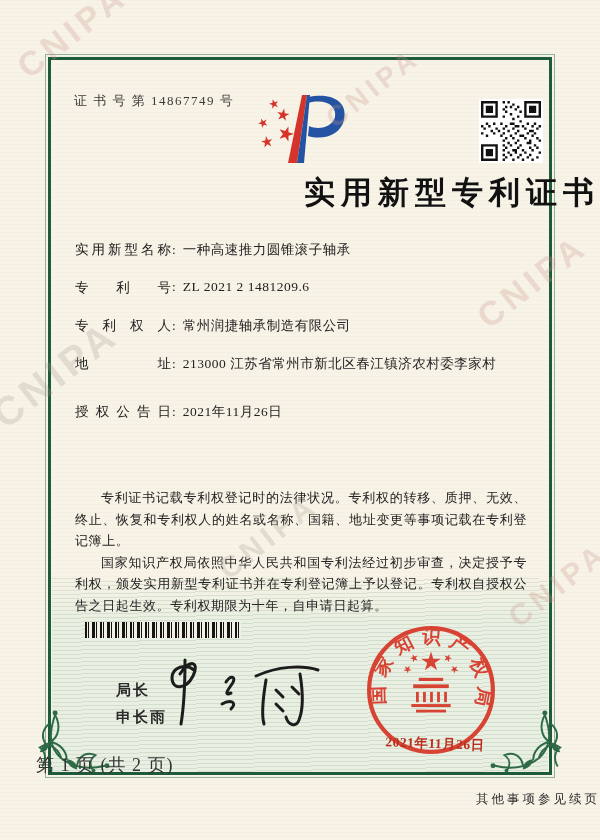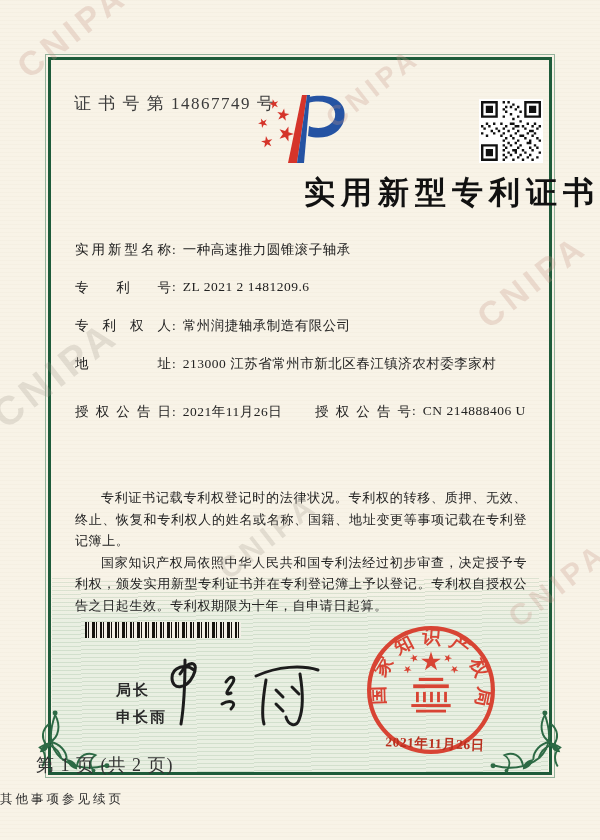--- a/index.html
+++ b/index.html
@@ -22,21 +22,21 @@
   
   .frame { position:absolute; left:48px; top:57px; width:504px; height:718px;
            border:3px solid #1e5b3a; outline:1px solid #93b29b; outline-offset:2px;
            z-index:1; }
   .band { position:absolute; left:52px; top:578px; width:496px; height:196px; z-index:0;
     background:
       repeating-linear-gradient(179deg, rgba(140,175,140,.25) 0 1px, rgba(0,0,0,0) 1px 4px),
       linear-gradient(180deg, rgba(233,240,226,0) 0, #e9efe2 45px, #e9efe2 100%);
   }
   .content { position:absolute; inset:0; z-index:2; }
-  .certno { position:absolute; left:74px; top:92px; font-size:17px; letter-spacing:1.5px; color:#3a3a3a; }
+  .certno { position:absolute; left:74px; top:92px; font-size:13px; letter-spacing:1.5px; color:#3a3a3a; }
   .logo { position:absolute; left:250px; top:90px; width:112px; height:86px; }
   .qr { position:absolute; left:479px; top:99px; width:64px; height:64px; background:#fff; padding:2px; }
   .title { position:absolute; left:0; top:172px; width:100%; text-align:right;
            font-size:31px; font-weight:700; letter-spacing:6px; color:#111; }
   .fields { position:absolute; left:75px; top:241px; width:455px; font-size:13.5px; color:#222; }
   .frow { height:38px; }
   .flabel { display:inline-block; width:96px; text-align:justify; text-align-last:justify; vertical-align:top; }
   .colon { display:inline-block; margin:0 7px 0 1px; }
   .fvalue { letter-spacing:.5px; }
   .frow7 { display:flex;align-items:center; }
@@ -53,21 +53,21 @@
   .signer { position:absolute; left:88px; top:676px;
             font-family:"Liberation Sans","DejaVu Sans",sans-serif;
             font-size:15px; font-weight:600; color:#2b2b2b; letter-spacing:2px; line-height:27px;margin-left:28px; }
   .signature { position:absolute; left:150px; top:652px; width:190px; height:95px; }
   .seal { position:absolute; left:356px; top:615px; width:150px; height:150px; z-index:4; opacity:.94; }
   .sealdate { position:absolute; left:360px; top:735px; width:150px; text-align:center; z-index:5;
               font-size:13.5px; font-weight:700; color:#b9301f; letter-spacing:.5px;
               transform:rotate(2deg); }
   .pageinfo { position:absolute; left:0; top:753px; width:100%; text-align:left;
               font-size:18px; color:#333; letter-spacing:1px;margin-left:36px; }
-  .footnote { position:absolute; left:0; top:791px; width:100%; text-align:left;
+  .footnote { position:absolute; left:0; top:791px; width:100%; text-align:right;
               font-size:12.5px; color:#2c2c2c; letter-spacing:3px; }
   .corner { position:absolute; width:96px; height:96px; z-index:2; }
   .corner.left { left:34px; top:688px; }
   .corner.right { left:470px; top:688px; transform:scaleX(-1); }
 </style>
 </head>
 <body>
 
 <div class="page">
 
@@ -159,23 +159,20 @@
       </div>
       <div class="frow">
         <span class="flabel">专利权人</span><span class="colon">:</span><span class="fvalue">常州润捷轴承制造有限公司</span>
       </div>
       <div class="frow">
         <span class="flabel">地址</span><span class="colon">:</span><span class="fvalue">213000 江苏省常州市新北区春江镇济农村委李家村</span>
       </div>
       <div class="frow frow7">
         <div class="fpair1">
           <span class="flabel">授权公告日</span><span class="colon">:</span><span class="fvalue">2021年11月26日</span>
-        </div>
-        <div>
-          <span class="flabel">授权公告号</span><span class="colon">:</span><span class="fvalue">CN 214888406 U</span>
         </div>
       </div>
     </div>
 
     <div class="paras">
       <p>专利证书记载专利权登记时的法律状况。专利权的转移、质押、无效、终止、恢复和专利权人的姓名或名称、国籍、地址变更等事项记载在专利登记簿上。</p>
       <p>国家知识产权局依照中华人民共和国专利法经过初步审查，决定授予专利权，颁发实用新型专利证书并在专利登记簿上予以登记。专利权自授权公告之日起生效。专利权期限为十年，自申请日起算。</p>
     </div>
 
     <div class="barcode"></div>

